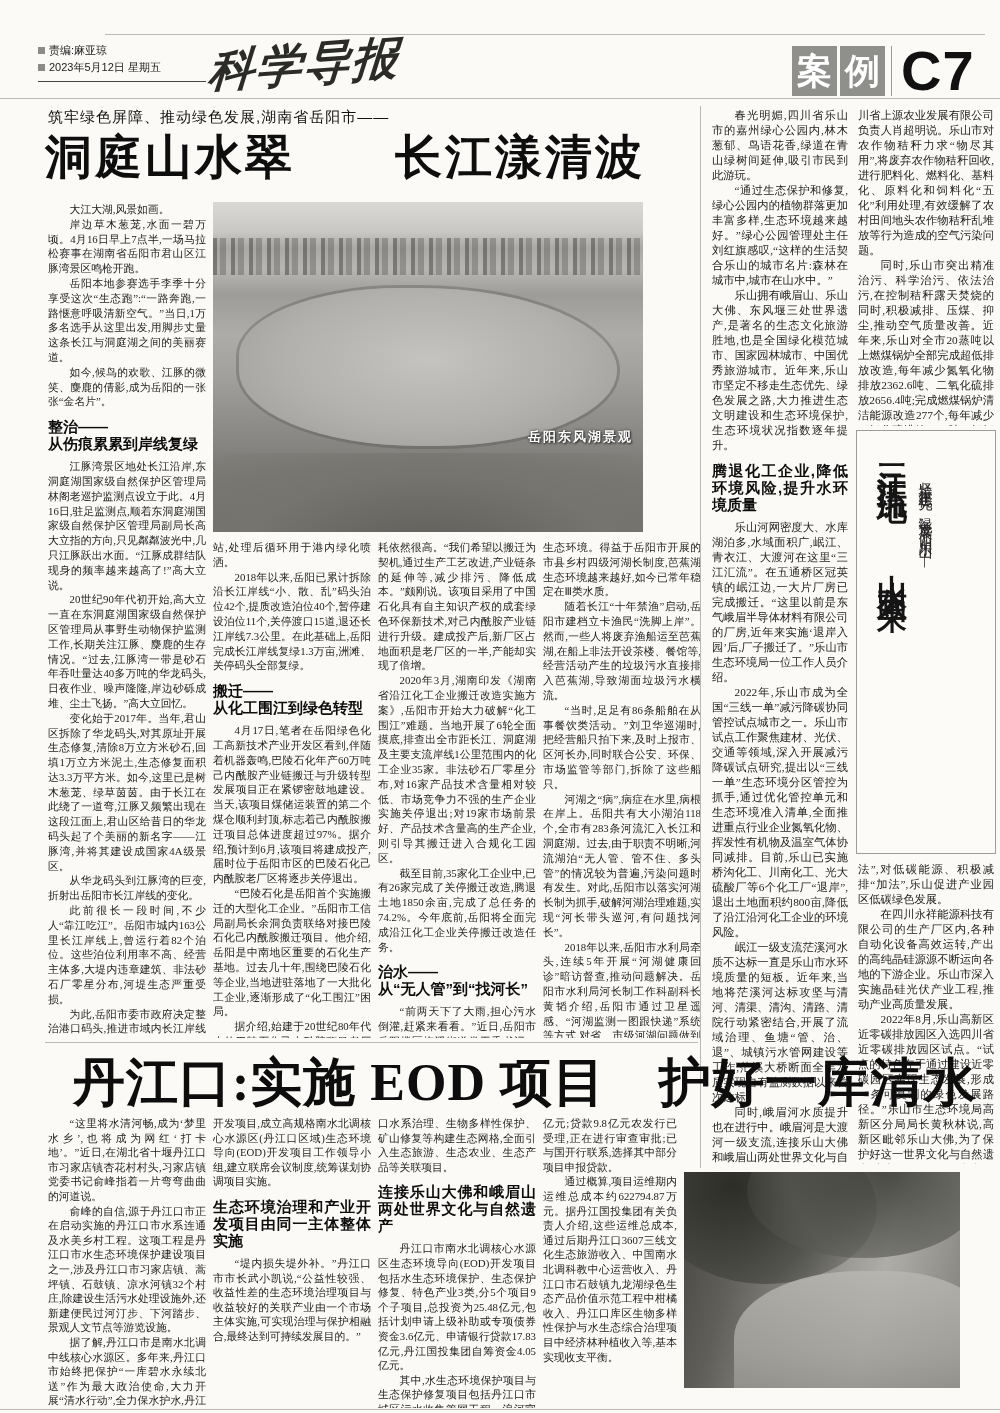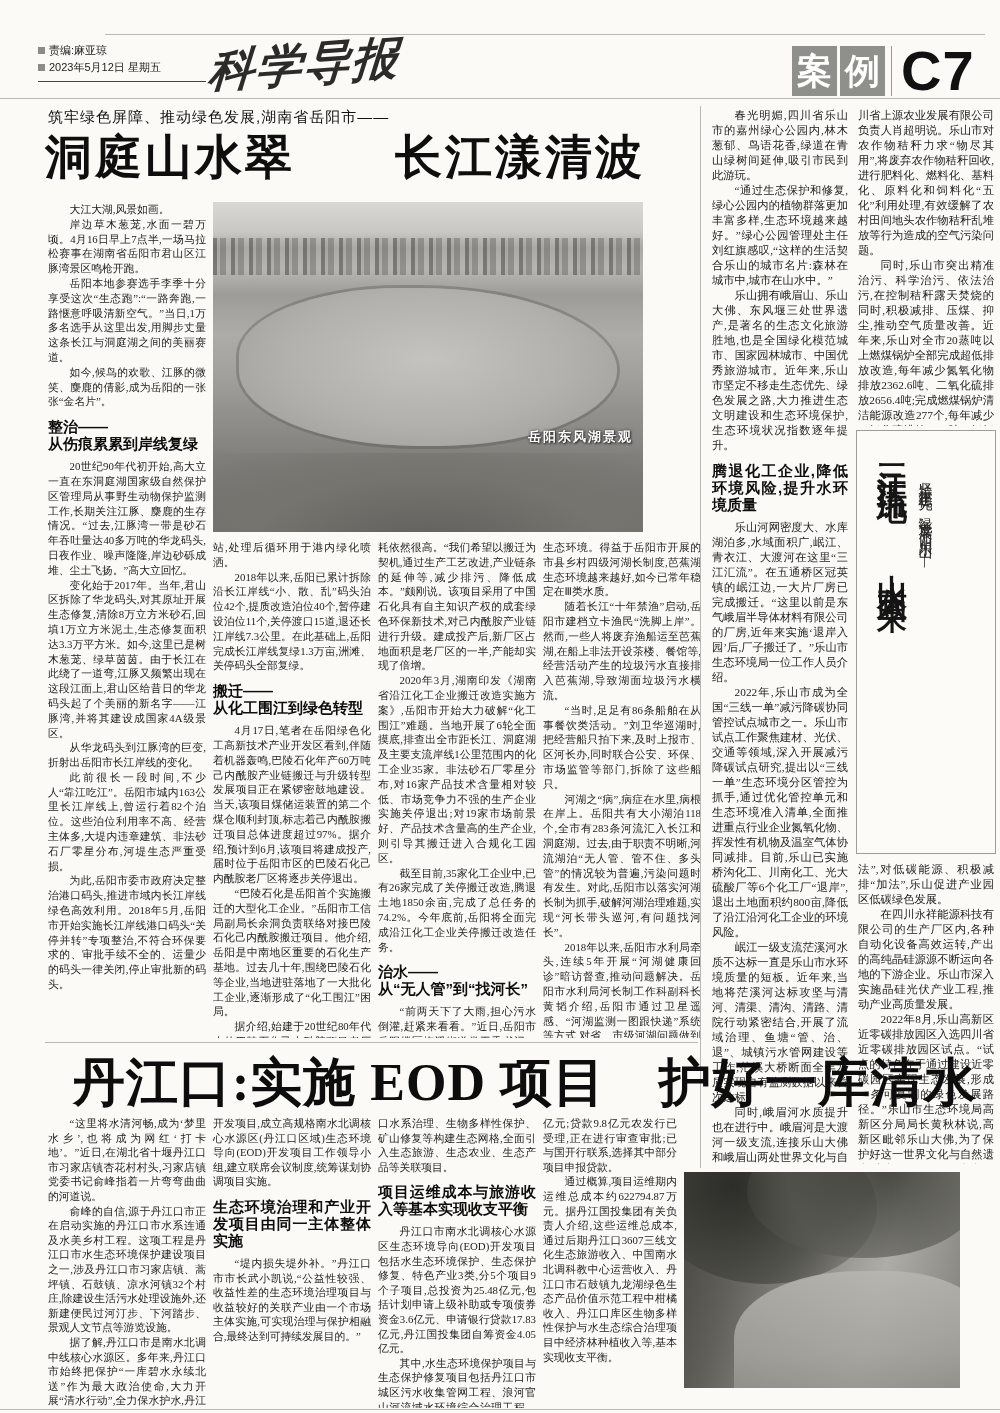--- a/index.html
+++ b/index.html
@@ -101,20 +101,21 @@
 <div class="kicker">筑牢绿色屏障、推动绿色发展,湖南省岳阳市——</div>
 <div class="main-title">洞庭山水翠　　长江漾清波</div>
 
 <div class="col col-m" style="left:48px;top:202px;height:836px;">
     <p>大江大湖,风景如画。</p>
     <p>岸边草木葱茏,水面一碧万顷。4月16日早上7点半,一场马拉松赛事在湖南省岳阳市君山区江豚湾景区鸣枪开跑。</p>
     <p>岳阳本地参赛选手李季十分享受这次“生态跑”:“一路奔跑,一路惬意呼吸清新空气。”当日,1万多名选手从这里出发,用脚步丈量这条长江与洞庭湖之间的美丽赛道。</p>
     <p>如今,候鸟的欢歌、江豚的微笑、麋鹿的倩影,成为岳阳的一张张“金名片”。</p>
     <h3>整治——
 从伤痕累累到岸线复绿</h3>
+    <p>江豚湾景区地处长江沿岸,东洞庭湖国家级自然保护区管理局林阁老巡护监测点设立于此。4月16日,驻足监测点,顺着东洞庭湖国家级自然保护区管理局副局长高大立指的方向,只见粼粼波光中,几只江豚跃出水面。“江豚成群结队现身的频率越来越高了!”高大立说。</p>
     <p>20世纪90年代初开始,高大立一直在东洞庭湖国家级自然保护区管理局从事野生动物保护监测工作,长期关注江豚、麋鹿的生存情况。“过去,江豚湾一带是砂石年吞吐量达40多万吨的华龙码头,日夜作业、噪声隆隆,岸边砂砾成堆、尘土飞扬。”高大立回忆。</p>
     <p>变化始于2017年。当年,君山区拆除了华龙码头,对其原址开展生态修复,清除8万立方米砂石,回填1万立方米泥土,生态修复面积达3.3万平方米。如今,这里已是树木葱茏、绿草茵茵。由于长江在此绕了一道弯,江豚又频繁出现在这段江面上,君山区给昔日的华龙码头起了个美丽的新名字——江豚湾,并将其建设成国家4A级景区。</p>
     <p>从华龙码头到江豚湾的巨变,折射出岳阳市长江岸线的变化。</p>
     <p>此前很长一段时间,不少人“靠江吃江”。岳阳市城内163公里长江岸线上,曾运行着82个泊位。这些泊位利用率不高、经营主体多,大堤内违章建筑、非法砂石厂零星分布,河堤生态严重受损。</p>
     <p>为此,岳阳市委市政府决定整治港口码头,推进市域内长江岸线绿色高效利用。2018年5月,岳阳市开始实施长江岸线港口码头“关停并转”专项整治,不符合环保要求的、审批手续不全的、运量少的码头一律关闭,停止审批新的码头。</p>
   </div>
 
 <div class="lake-photo">
   <div class="skyline"></div>
   <div class="water"></div>
@@ -185,21 +186,21 @@
     <p>俞峰的自信,源于丹江口市正在启动实施的丹江口市水系连通及水美乡村工程。这项工程是丹江口市水生态环境保护建设项目之一,涉及丹江口市习家店镇、蒿坪镇、石鼓镇、凉水河镇32个村庄,除建设生活污水处理设施外,还新建便民过河汀步、下河踏步、景观人文节点等游览设施。</p>
     <p>据了解,丹江口市是南水北调中线核心水源区。多年来,丹江口市始终把保护“一库碧水永续北送”作为最大政治使命,大力开展“清水行动”,全力保水护水,丹江口水库水质常年保持在地表Ⅱ类以上饮用水标准,成功入选中国首批“中国好水”水源地和中国美丽山水城市。截至目前,丹江口水库已向北方安全调水超550亿立方米。</p>
   </div>
 <div class="col col-b" style="left:213px;top:1116px;height:292px;">
     <p class="cont">开发项目,成立高规格南水北调核心水源区(丹江口区域)生态环境导向(EOD)开发项目工作领导小组,建立联席会议制度,统筹谋划协调项目实施。</p>
     <h3>生态环境治理和产业开发项目由同一主体整体实施</h3>
     <p>“堤内损失堤外补。”丹江口市市长武小凯说,“公益性较强、收益性差的生态环境治理项目与收益较好的关联产业由一个市场主体实施,可实现治理与保护相融合,最终达到可持续发展目的。”</p>
   </div>
 <div class="col col-b" style="left:378px;top:1116px;height:292px;">
     <p class="cont">口水系治理、生物多样性保护、矿山修复等构建生态网格,全面引入生态旅游、生态农业、生态产品等关联项目。</p>
-    <h3>项目运维成本与旅游收入等基本实现收支平衡</h3>
+    <h3>连接乐山大佛和峨眉山两处世界文化与自然遗产</h3>
     <p>丹江口市南水北调核心水源区生态环境导向(EOD)开发项目包括水生态环境保护、生态保护修复、特色产业3类,分5个项目9个子项目,总投资为25.48亿元,包括计划申请上级补助或专项债券资金3.6亿元、申请银行贷款17.83亿元,丹江国投集团自筹资金4.05亿元。</p>
     <p>其中,水生态环境保护项目与生态保护修复项目包括丹江口市城区污水收集管网工程、浪河官山河流域水环境综合治理工程、城区沙沟河生态修复与治理工程、丹江口市水系连通及水美乡村工程、丹江口市7个矿区生态修复、丹江口市石鼓镇九龙湖绿色生态产品价值示范工程、丹江口库区生物多样性保护与水生态综合治理等7个子项目;特色产业项目包括丹江口3607三线文化生态旅游、中国南水北调科教中心建设等两个子项目。</p>
   </div>
 <div class="col col-b" style="left:543px;top:1116px;width:134px;height:292px;">
     <p class="cont">亿元;贷款9.8亿元农发行已受理,正在进行审查审批;已与国开行联系,选择其中部分项目申报贷款。</p>
     <p>通过概算,项目运维期内运维总成本约622794.87万元。据丹江国投集团有关负责人介绍,这些运维总成本,通过后期丹江口3607三线文化生态旅游收入、中国南水北调科教中心运营收入、丹江口市石鼓镇九龙湖绿色生态产品价值示范工程中柑橘收入、丹江口库区生物多样性保护与水生态综合治理项目中经济林种植收入等,基本实现收支平衡。</p>
   </div>
 
 <div class="river-photo">
   <div class="canopy"></div>

